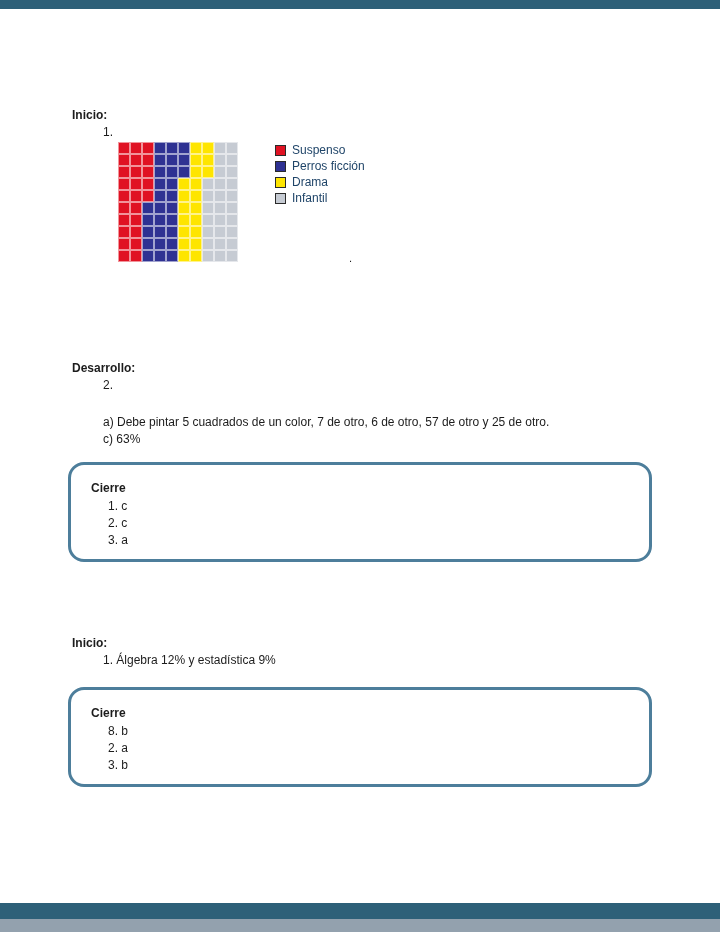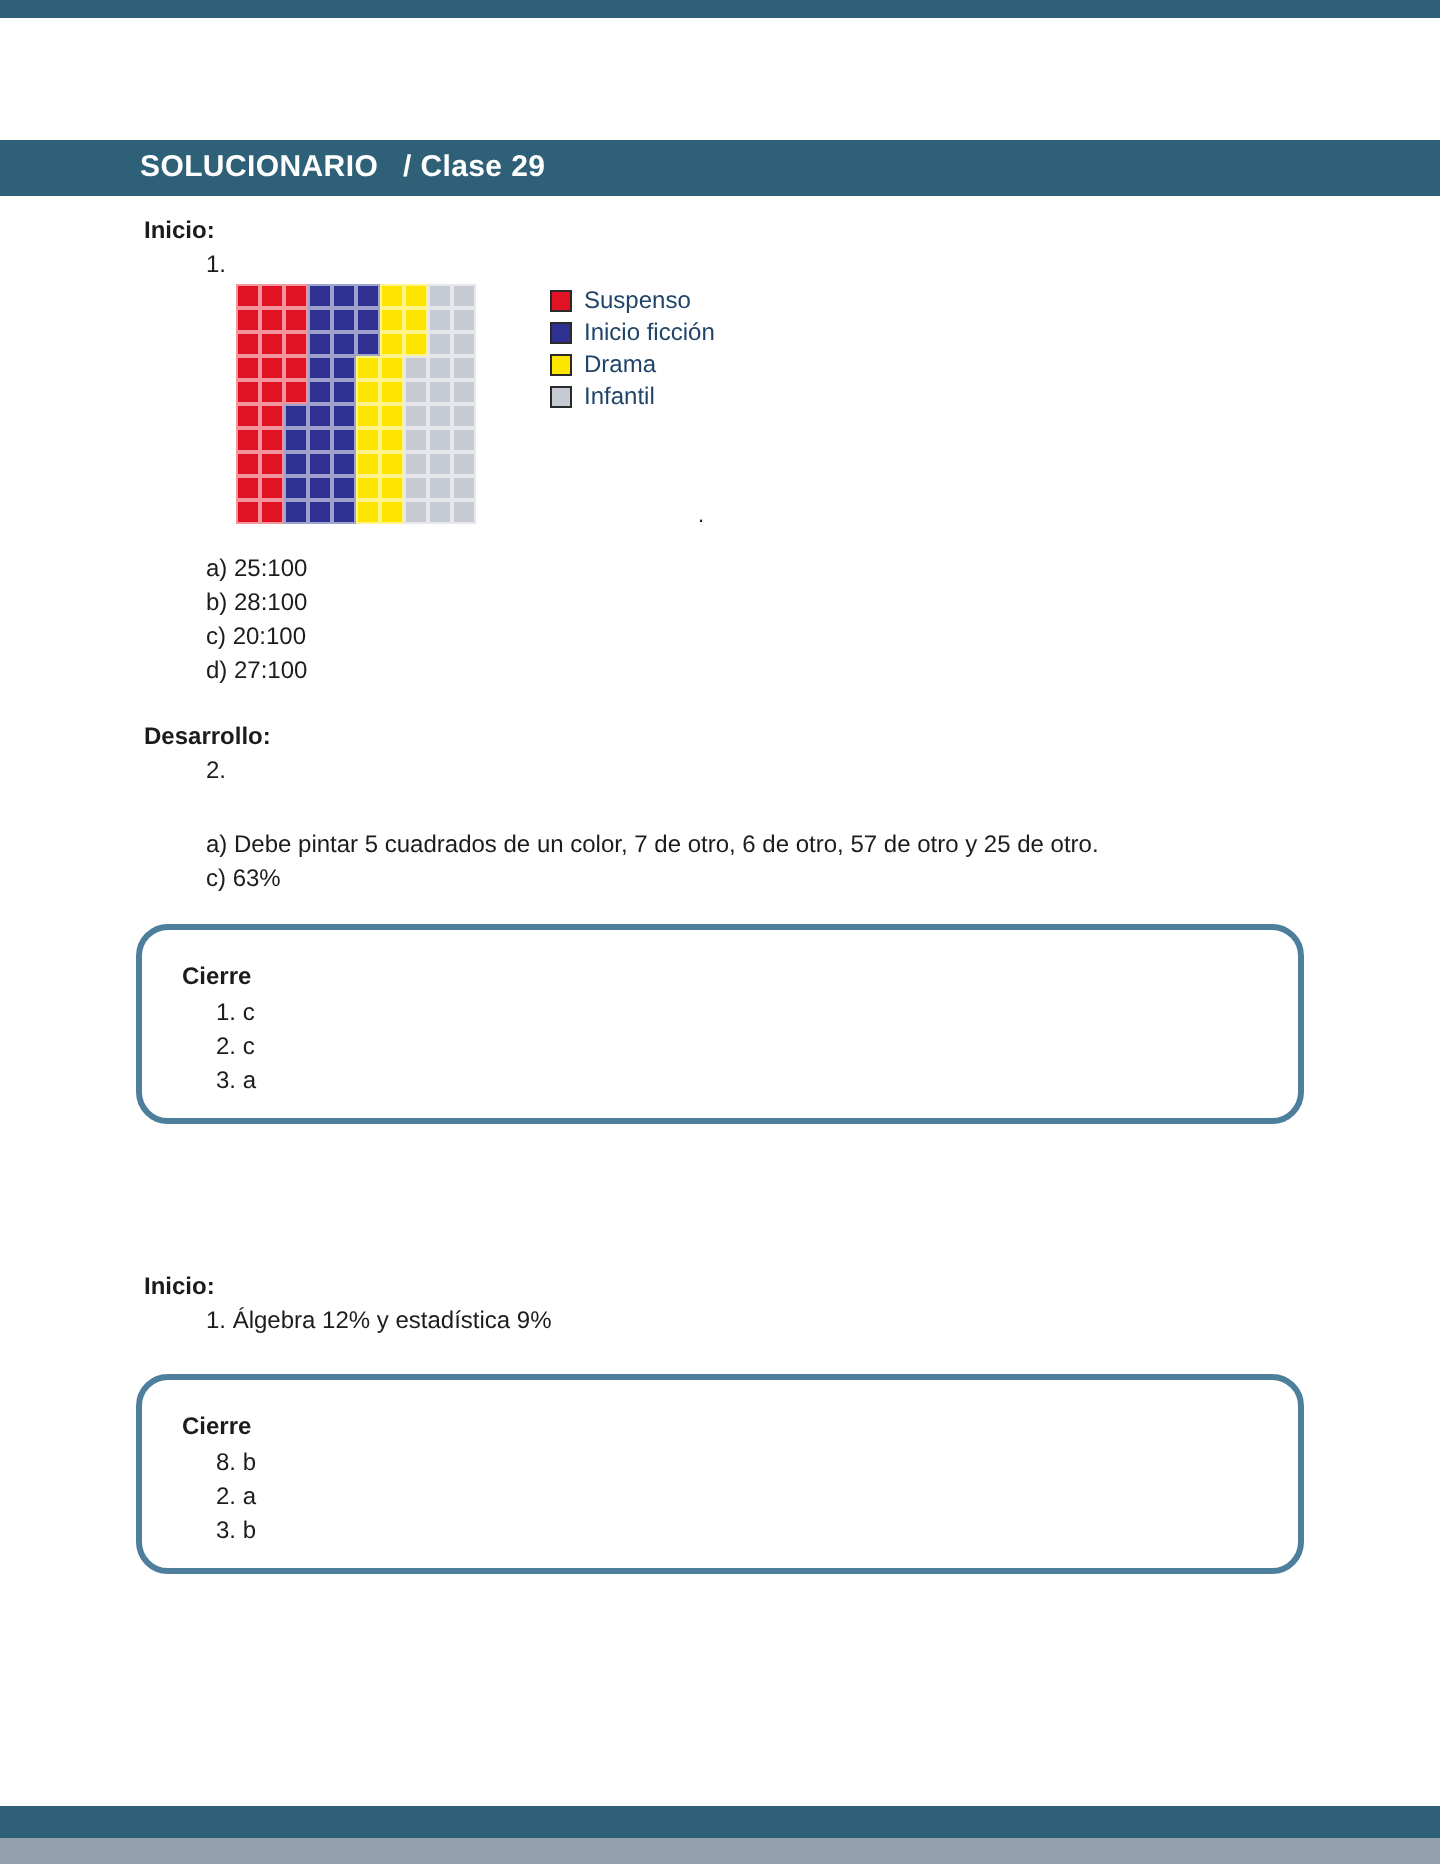--- a/index.html
+++ b/index.html
@@ -67,24 +67,20 @@
   .inicio2{left:72px;top:636px;}
   .inicio2-item{left:103px;top:653px;}
 </style>
 </head>
 <body>
 
 <div class="page">
 
   <div class="strip strip-top"></div>
 
-  <header class="band band1">
-    <span class="band-title">SOLUCIONARIO</span>
-    <span class="band-clase">/ Clase 29</span>
-  </header>
 
   <div class="t bold inicio1">Inicio:</div>
   <div class="t num1">1.</div>
 
   <div class="waffle" id="waffle">
       <div class="cell" style="background: rgb(224, 18, 35);"></div>
       <div class="cell" style="background: rgb(224, 18, 35);"></div>
       <div class="cell" style="background: rgb(224, 18, 35);"></div>
       <div class="cell" style="background: rgb(224, 18, 35);"></div>
       <div class="cell" style="background: rgb(224, 18, 35);"></div>
@@ -184,39 +180,33 @@
       <div class="cell" style="background: rgb(198, 203, 211);"></div>
       <div class="cell" style="background: rgb(198, 203, 211);"></div>
     </div>
   <div class="legend" id="legend">
       <div class="legend-row">
         <span class="legend-swatch" style="background: rgb(224, 18, 35);"></span>
         <span class="legend-label">Suspenso</span>
       </div>
       <div class="legend-row">
         <span class="legend-swatch" style="background: rgb(46, 49, 146);"></span>
-        <span class="legend-label">Inicio ficción</span>
+        <span class="legend-label">Perros ficción</span>
       </div>
       <div class="legend-row">
         <span class="legend-swatch" style="background: rgb(254, 229, 0);"></span>
         <span class="legend-label">Drama</span>
       </div>
       <div class="legend-row">
         <span class="legend-swatch" style="background: rgb(198, 203, 211);"></span>
         <span class="legend-label">Infantil</span>
       </div>
     </div>
   <div class="t stray-dot">.</div>
 
-  <div class="list answers">
-      <div class="line">a) 25:100</div>
-      <div class="line">b) 28:100</div>
-      <div class="line">c) 20:100</div>
-      <div class="line">d) 27:100</div>
-    </div>
 
   <div class="t bold desarrollo1">Desarrollo:</div>
   <div class="t num2">2.</div>
   <div class="list des-items">
       <div class="line">a) Debe pintar 5 cuadrados de un color, 7 de otro, 6 de otro, 57 de otro y 25 de otro.</div>
       <div class="line">c) 63%</div>
     </div>
 
   <div class="cierre-box box1">
     <div class="cierre-label">Cierre</div>

